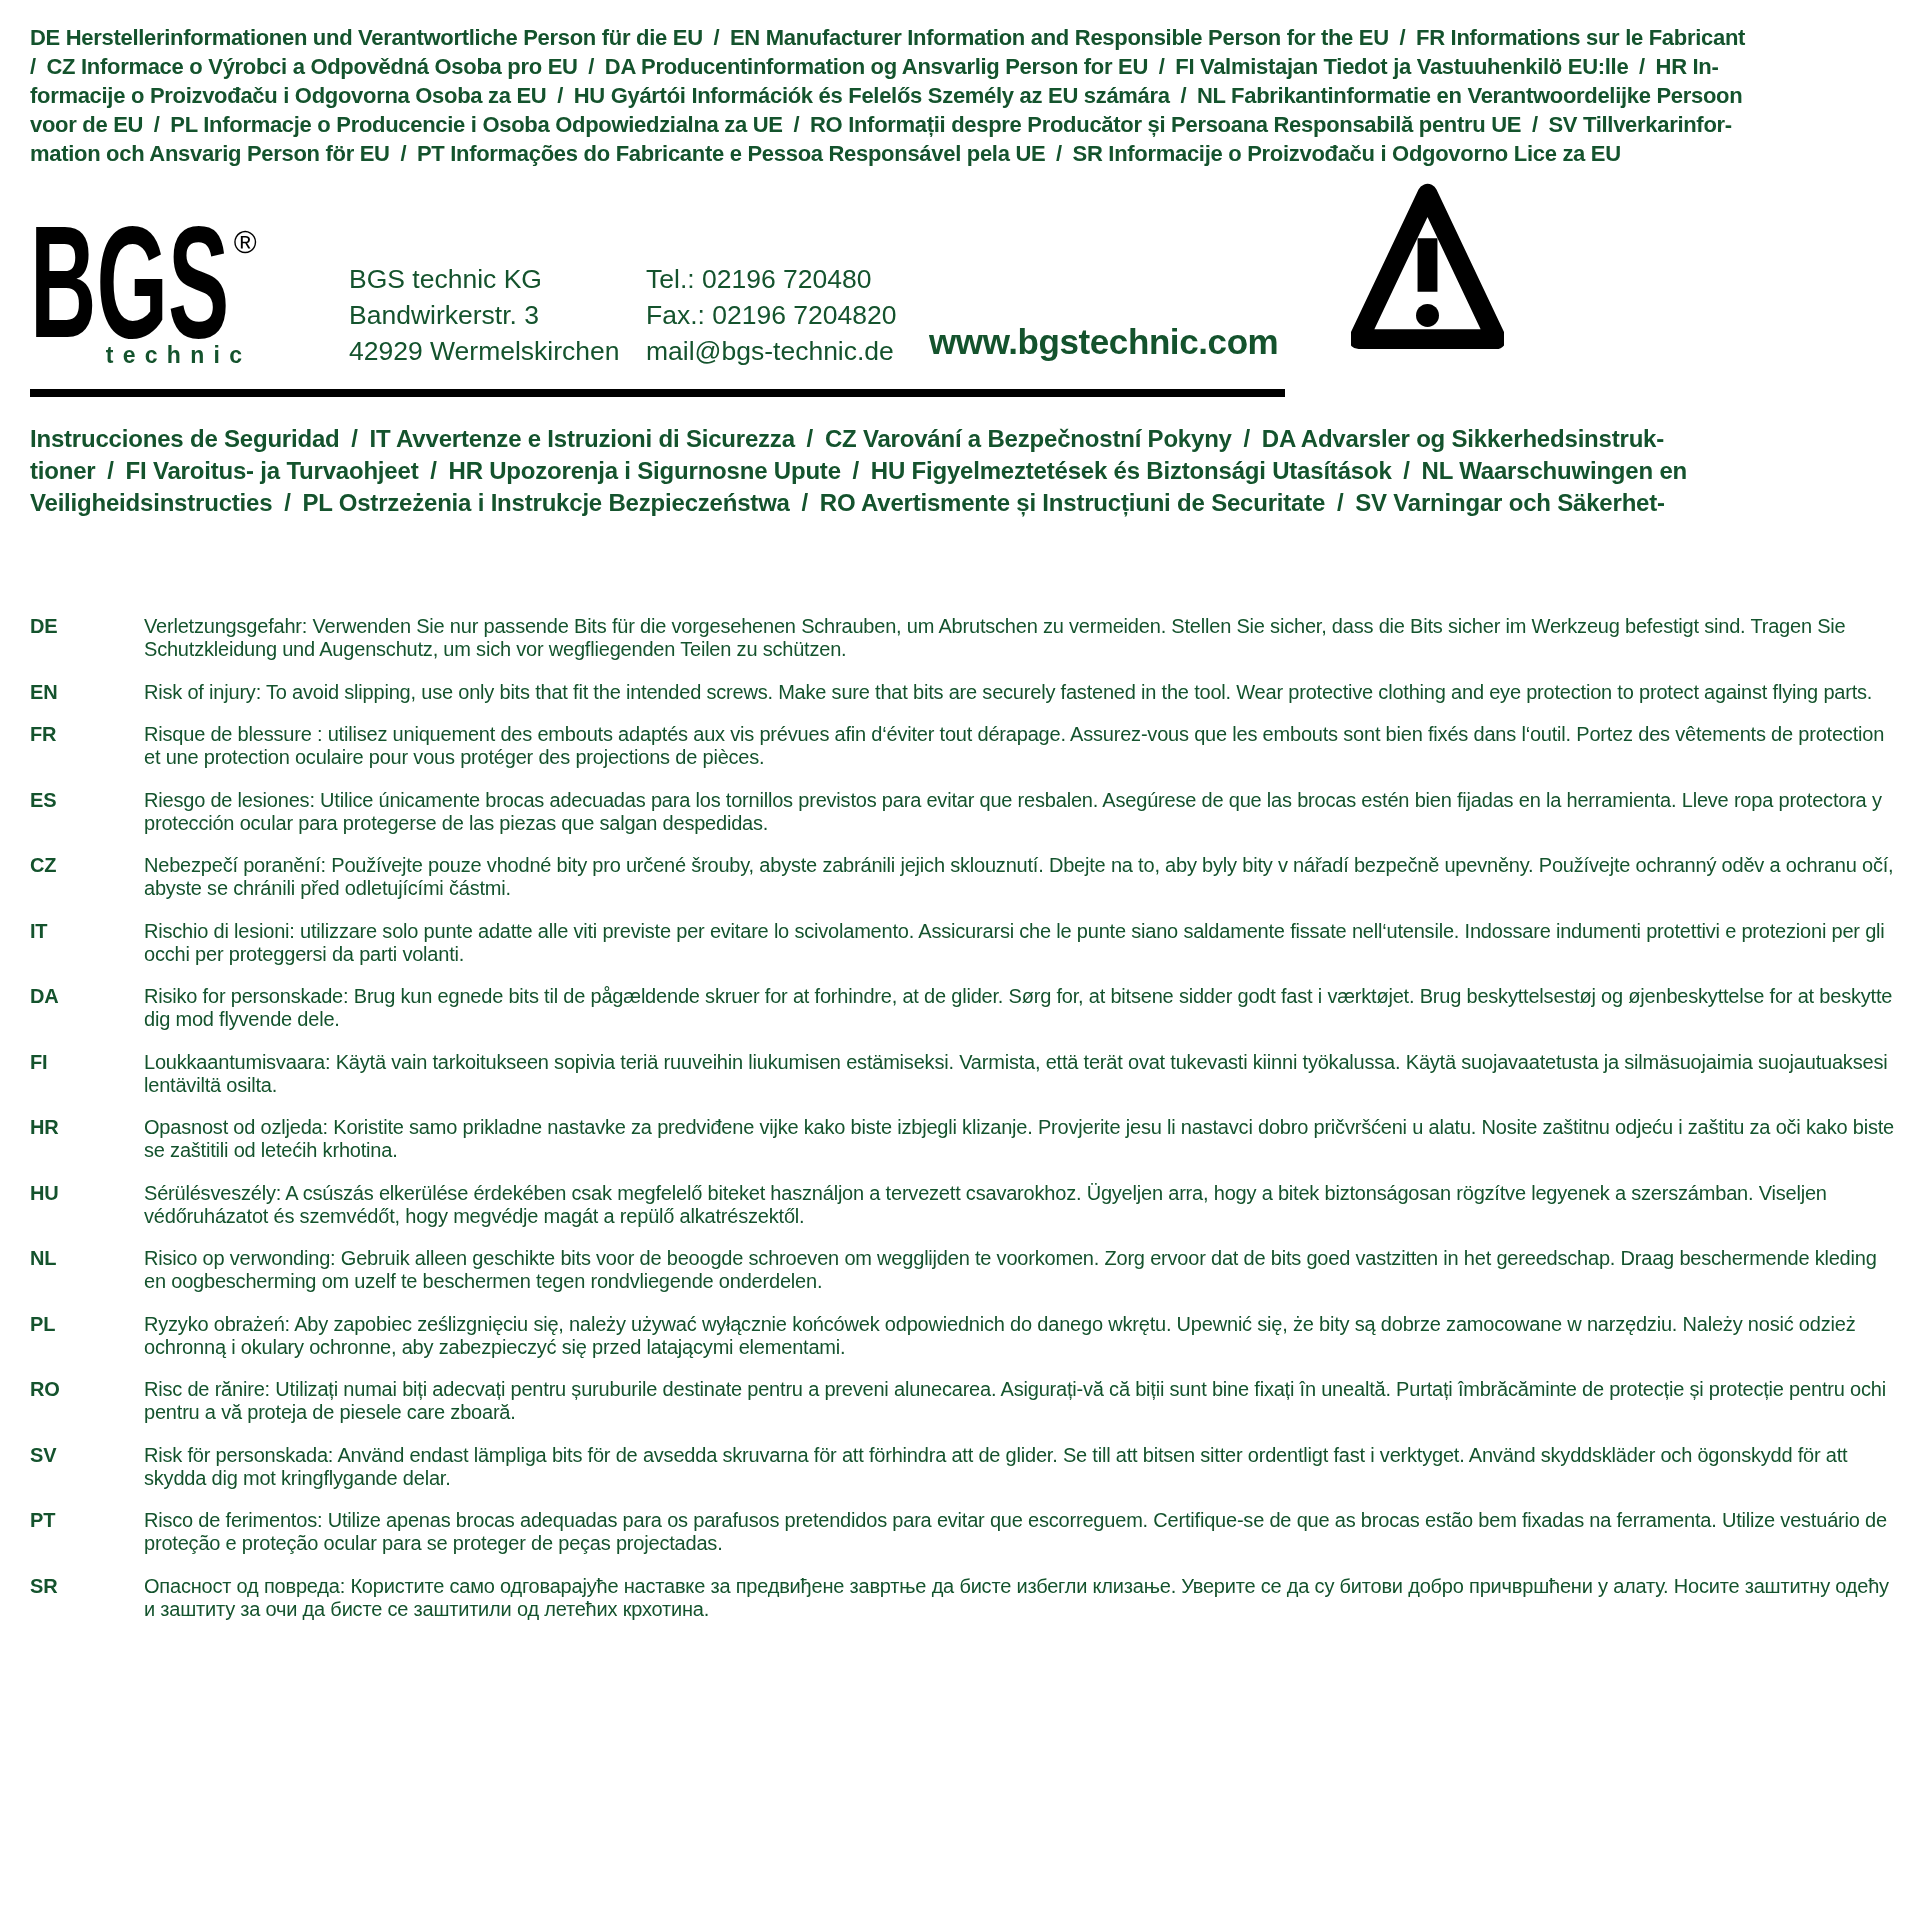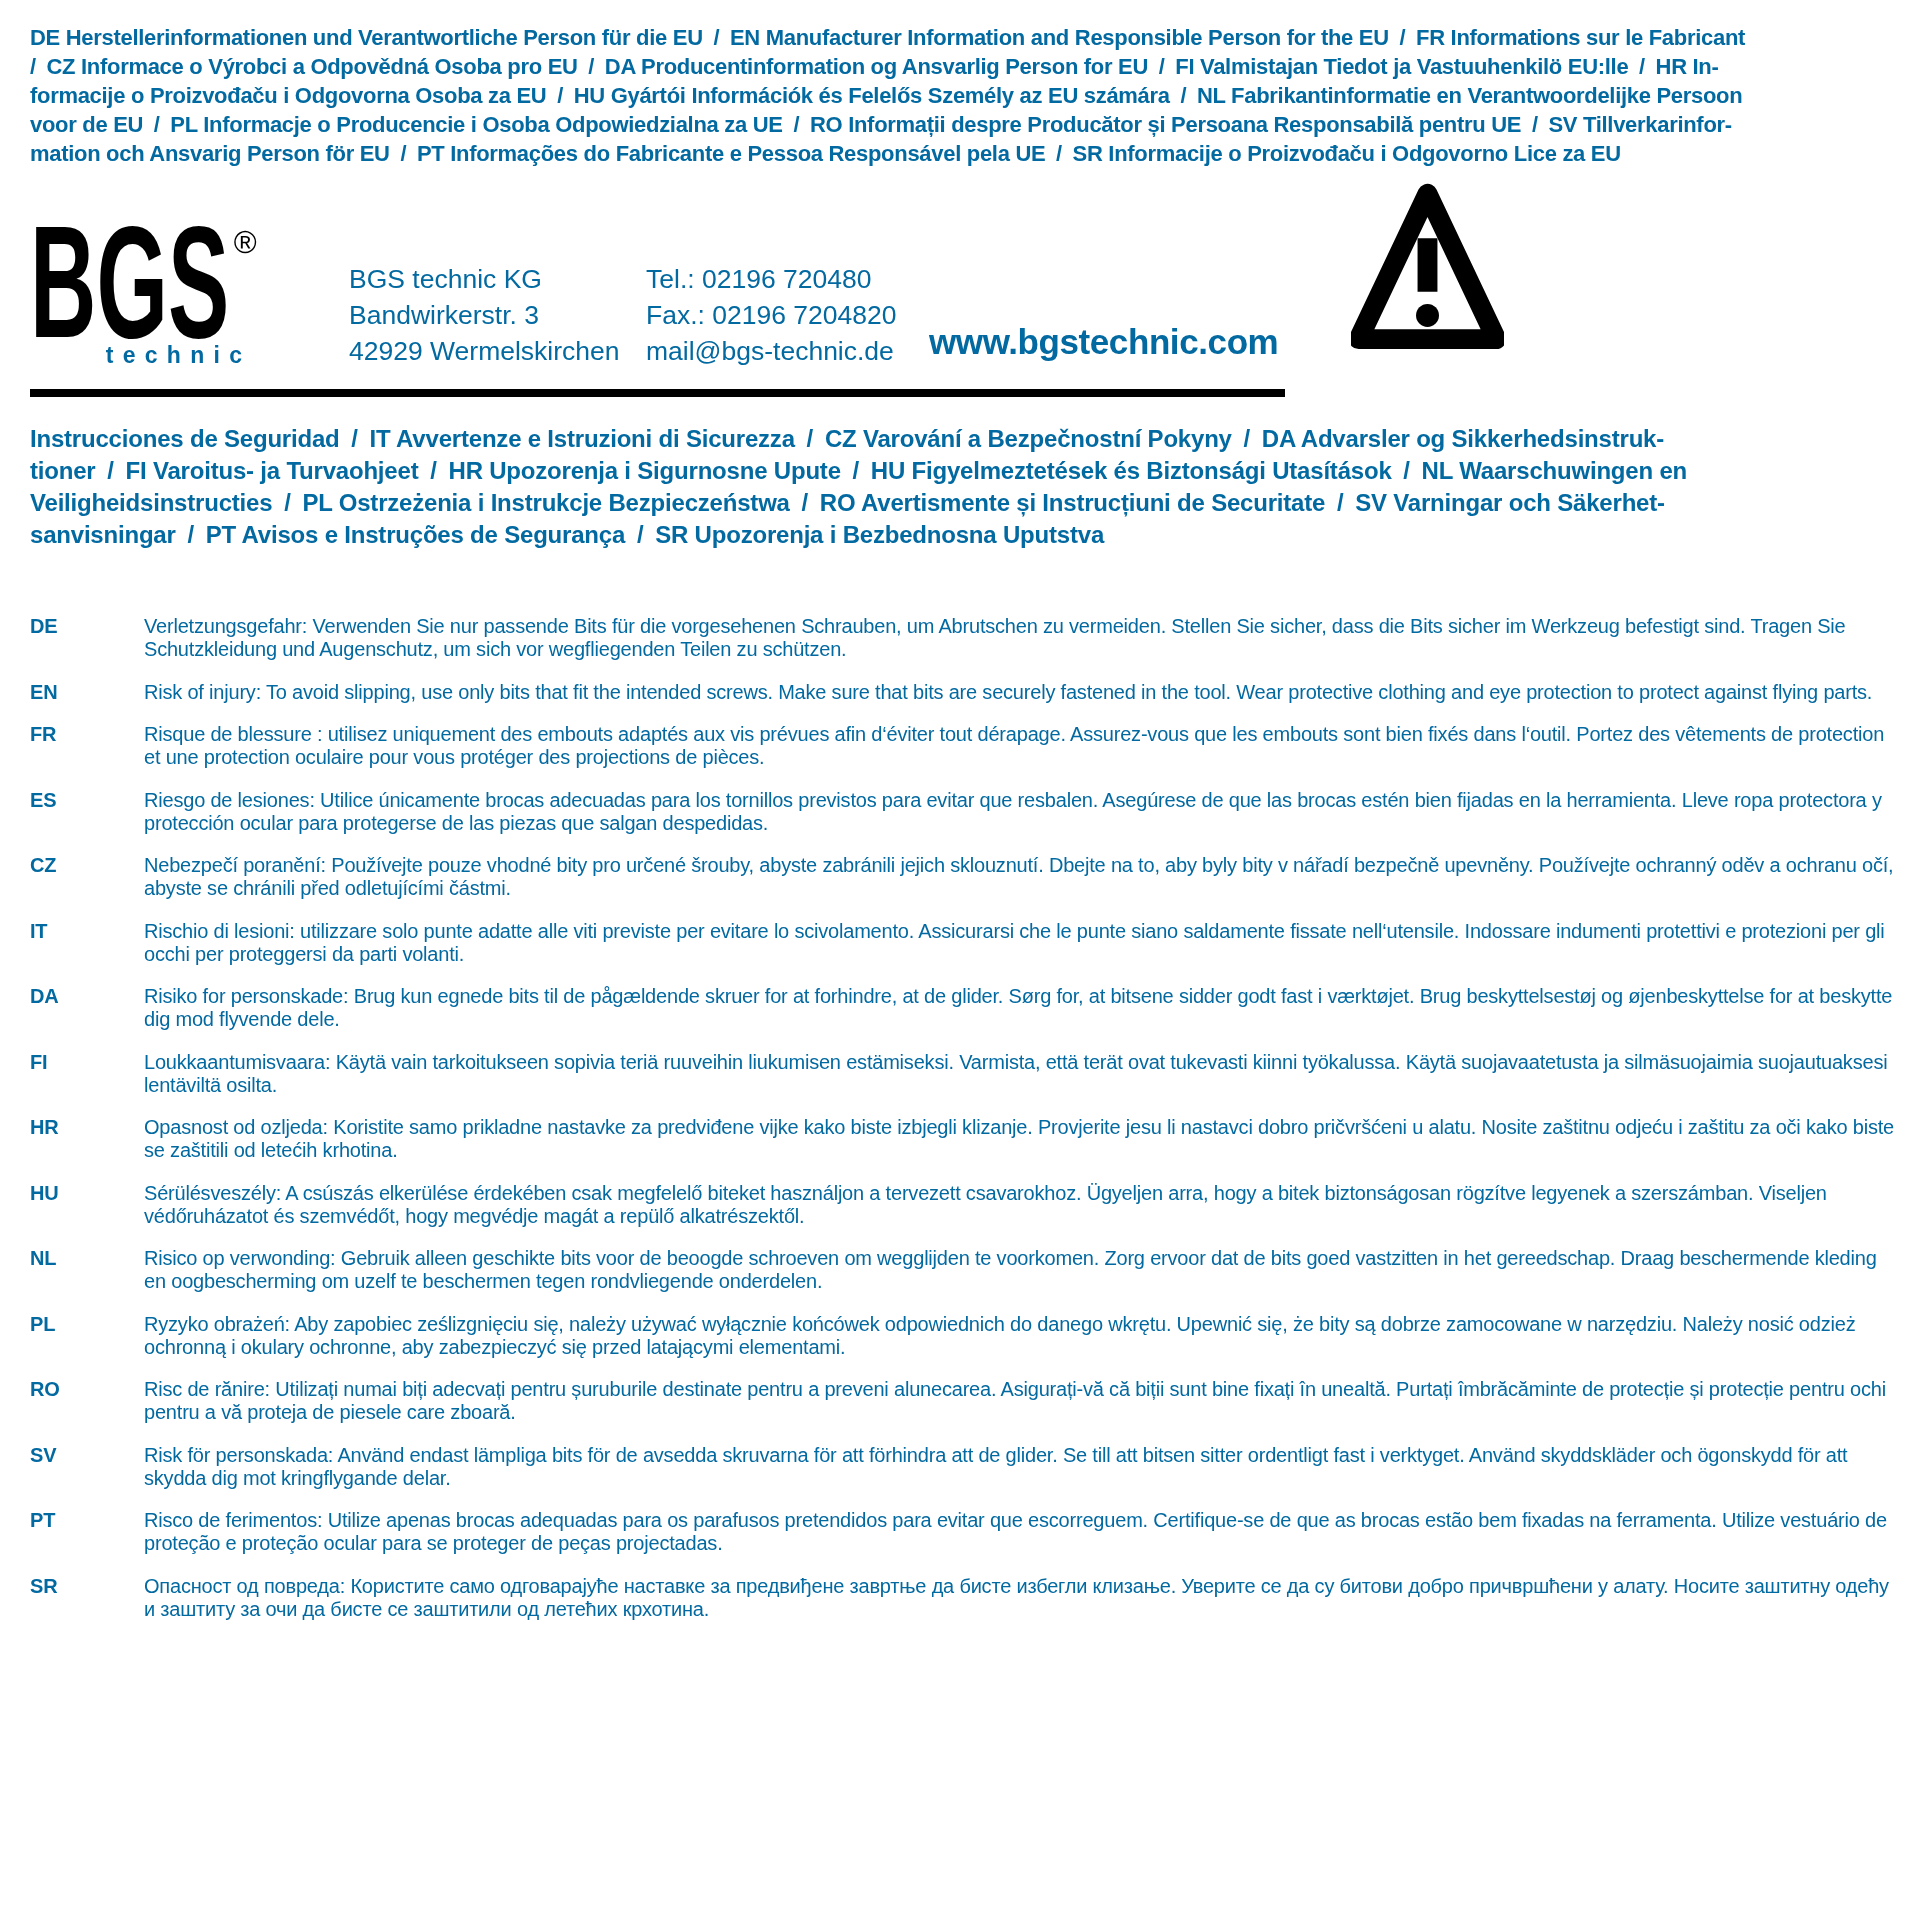--- a/index.html
+++ b/index.html
@@ -1,20 +1,20 @@
 <!DOCTYPE html>
 <html style="font-size:12.5px"><head>
 <meta charset="utf-8">
 <style>
   html,body { margin:0; padding:0; background:#ffffff; }
   .page {
     position:relative;
     width:1930px; height:1930px;
     background:#ffffff;
-    color:#0369a1;
+    color:#14532d;
     font-family:"Liberation Sans","DejaVu Sans",sans-serif;
     overflow:hidden;
   }
   
   .mfg-header {
     position:absolute; top:23px; left:30px; right:30px;
     font-weight:bold; font-size:22px; line-height:29px;
     letter-spacing:-0.3px; white-space:nowrap;
   }
   
@@ -95,21 +95,20 @@
     </div>
 
   </div>
 
   <div class="rule"></div>
 
   <div class="safety-header">
     <div>Instrucciones de Seguridad / IT Avvertenze e Istruzioni di Sicurezza / CZ Varování a Bezpečnostní Pokyny / DA Advarsler og Sikkerhedsinstruk-</div>
     <div>tioner / FI Varoitus- ja Turvaohjeet / HR Upozorenja i Sigurnosne Upute / HU Figyelmeztetések és Biztonsági Utasítások / NL Waarschuwingen en</div>
     <div>Veiligheidsinstructies / PL Ostrzeżenia i Instrukcje Bezpieczeństwa / RO Avertismente și Instrucțiuni de Securitate / SV Varningar och Säkerhet-</div>
-    <div>sanvisningar / PT Avisos e Instruções de Segurança / SR Upozorenja i Bezbednosna Uputstva</div>
   </div>
 
   <div class="warnings" id="warnings-list">
     <div class="warning-item">
       <div class="lang">DE</div>
       <div class="text">Verletzungsgefahr: Verwenden Sie nur passende Bits für die vorgesehenen Schrauben, um Abrutschen zu vermeiden. Stellen Sie sicher, dass die Bits sicher im Werkzeug befestigt sind. Tragen Sie Schutzkleidung und Augenschutz, um sich vor wegfliegenden Teilen zu schützen.</div>
     </div>
 
     <div class="warning-item">
       <div class="lang">EN</div>

